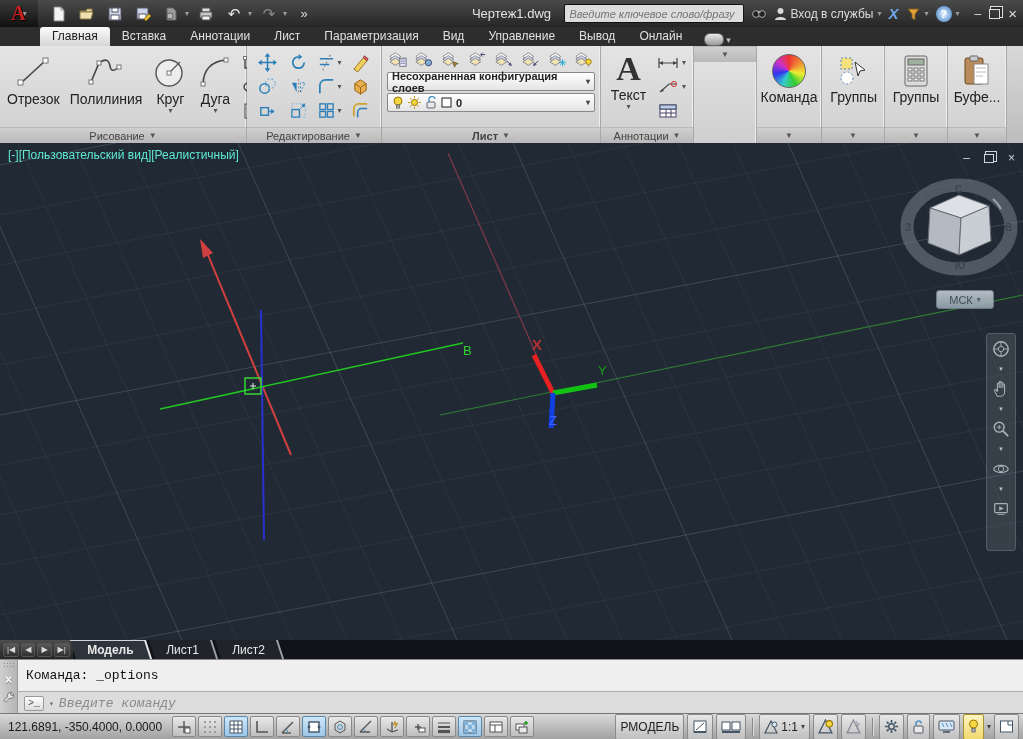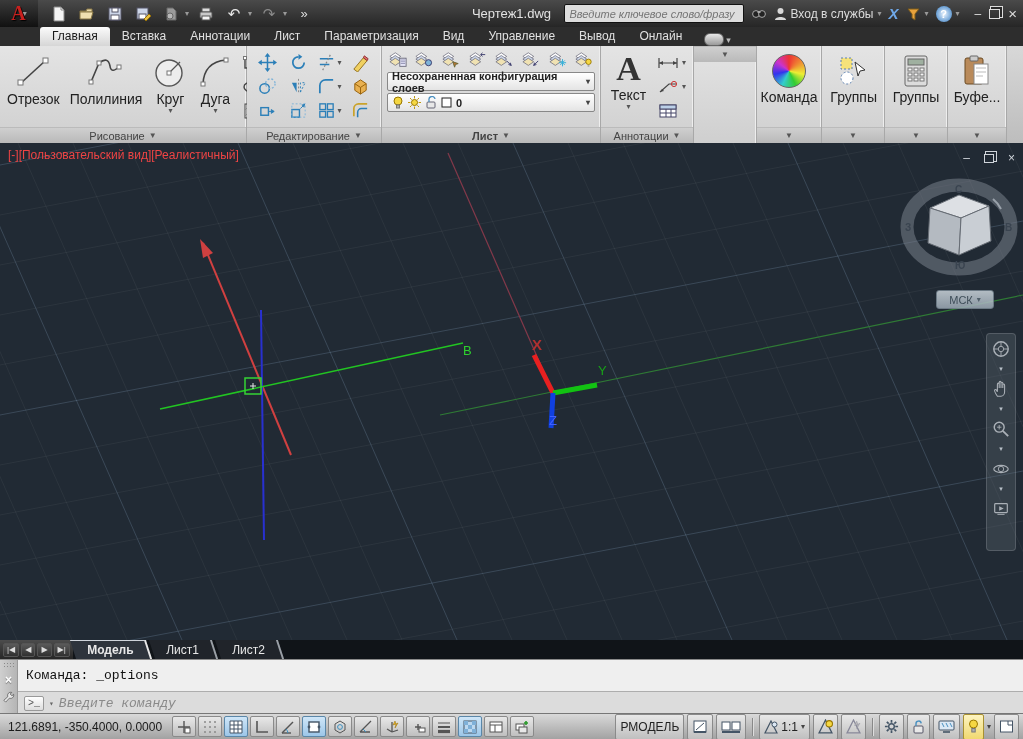--- a/index.html
+++ b/index.html
@@ -50,21 +50,21 @@
   .lay-iconrow{display:flex;gap:5px;align-items:center;}
   .combo{height:17px;background:linear-gradient(#fff,#e4e4e4);border:1px solid #888;border-radius:2px;
      display:flex;align-items:center;font-size:11px;color:#222;padding:0 4px;gap:4px;cursor:pointer;}
   .combo .cdd{margin-left:auto;font-size:8px;color:#444;}
   .annA{font-size:34px;font-weight:bold;color:#333;line-height:34px;font-family:"Liberation Serif",serif;}
   
   .viewport{position:absolute;left:0;top:143px;width:1023px;height:497px;background:#212a34;overflow:hidden;}
   svg.gridsvg{position:absolute;left:0;top:0;}
   .gm{stroke:rgba(255,255,255,0.05);stroke-width:1;}
   .gM{stroke:rgba(150,180,215,0.22);stroke-width:1;}
-  .vplabel{position:absolute;left:8px;top:5px;font-size:12px;color:#ef4444;letter-spacing:0px;}
+  .vplabel{position:absolute;left:8px;top:5px;font-size:12px;color:#5eead4;letter-spacing:0px;}
   .vpwin{position:absolute;right:8px;top:8px;display:flex;gap:14px;color:#cfd4da;font-size:12px;align-items:center;}
   .vpwin span{cursor:pointer;}
   .vp-restore{display:inline-block;width:8px;height:7px;border:1px solid #cfd4da;box-shadow:2px -2px 0 -0px #212a34,2px -2px 0 1px #cfd4da;}
   .viewcube{position:absolute;left:897px;top:22px;width:125px;height:125px;}
   .wcsbtn{position:absolute;left:936px;top:147px;width:56px;height:17px;border:1px solid #7a8894;border-radius:3px;
     background:linear-gradient(#ccd5dc,#9dabb6);color:#44545f;font-size:11px;display:flex;align-items:center;justify-content:center;gap:4px;cursor:pointer;opacity:.85;}
   .wcsbtn .cdd{font-size:8px;color:#5a6a75;}
   .navbar{position:absolute;left:986px;top:190px;width:30px;height:218px;border-radius:4px;
     background:rgba(95,105,115,0.35);border:1px solid rgba(255,255,255,0.15);display:flex;flex-direction:column;align-items:center;padding:6px 0;box-sizing:border-box;gap:9px;}
   .navbar svg{width:18px;height:18px;opacity:.8;cursor:pointer;}

